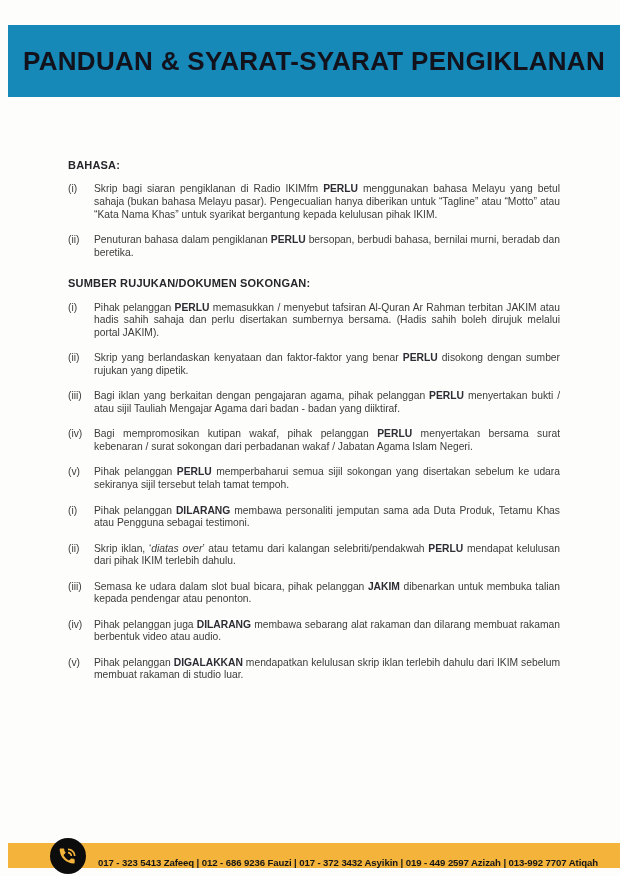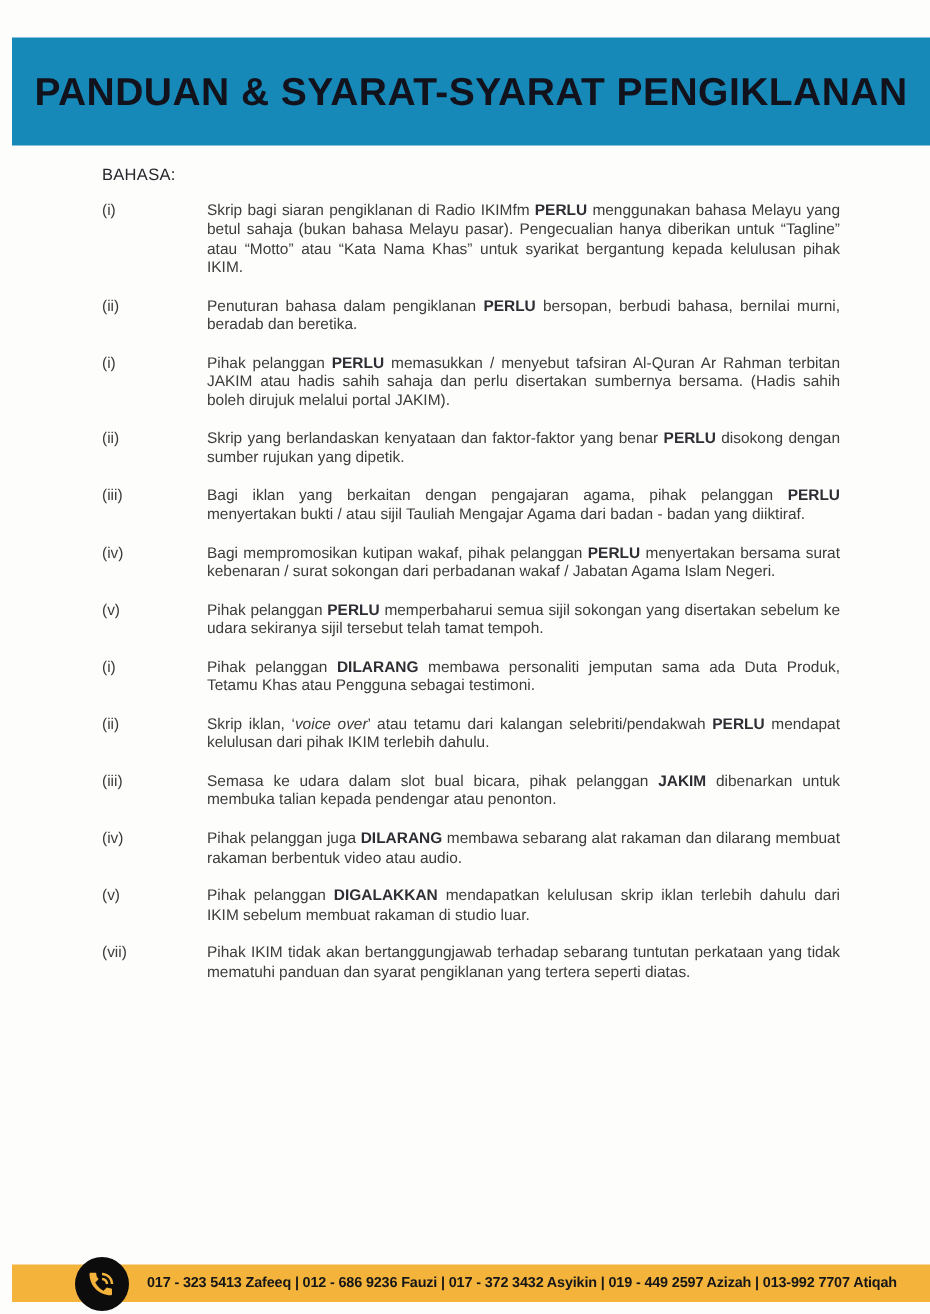--- a/index.html
+++ b/index.html
@@ -7,55 +7,56 @@
   body {
     width:620px; height:876px;
     font-family:"Liberation Sans", sans-serif;
     overflow:hidden;
   }
   .page {
     width:620px; height:876px;
     display:flex; flex-direction:column;
     background:#fdfdfc;
     overflow:hidden;
+    gap:48px;
   }
   .banner {
     margin:25px 0 0 8px;
     height:72px;
     background:var(--banner, #1689b9);
     display:flex; align-items:center; justify-content:center;
   }
   .banner h1 {
     font-size:26px; font-weight:bold;
     color:#12121c; letter-spacing:0.3px;
     white-space:nowrap;
   }
   .content {
     flex:1;
     padding:14px 60px 0 68px;
     color:#3c3c3c;
     font-size:10.3px; line-height:1.22;
     overflow:hidden;
   }
   .section-heading {
-    font-size:11px; font-weight:normal;
+    font-size:11px; font-weight:bold;
     color:#26262b; letter-spacing:0.2px;
     margin:18px 0 11px 0;
   }
   .section-heading:first-child { margin-top:0; }
   .item { display:flex; margin-bottom:13px; }
   .item-num { width:26px; flex-shrink:0; }
-  .item-text { flex:1; text-align:justify;margin-left:44px; }
+  .item-text { flex:1; text-align:justify; }
   .item-text b { font-weight:bold; color:#2d2d33; }
   .footer-bar {
     position:relative;
     margin:0 0 8px 8px;
     height:25px;
     background:var(--bar, #f4b43c);
-    display:flex; align-items:center; justify-content:center;
+    display:flex; align-items:flex-end; justify-content:center;
     padding-left:86px; padding-right:18px;
   }
   .phone-badge {
     position:absolute; left:42px; top:50%;
     transform:translateY(-50%);
     width:36px; height:36px;
     background:#0c0c0c; border-radius:50%;
     display:flex; align-items:center; justify-content:center;
   }
   .phone-badge svg { width:20px; height:20px; fill:var(--bar, #f4b43c); }
@@ -77,20 +78,21 @@
   <main class="content" id="sections">
       <h2 class="section-heading">BAHASA:</h2>
       <div class="item">
         <span class="item-num">(i)</span>
         <p class="item-text">Skrip bagi siaran pengiklanan di Radio IKIMfm <b>PERLU</b> menggunakan bahasa Melayu yang betul sahaja (bukan bahasa Melayu pasar). Pengecualian hanya diberikan untuk “Tagline” atau “Motto” atau “Kata Nama Khas” untuk syarikat bergantung kepada kelulusan pihak IKIM.</p>
       </div>
       <div class="item">
         <span class="item-num">(ii)</span>
         <p class="item-text">Penuturan bahasa dalam pengiklanan <b>PERLU</b> bersopan, berbudi bahasa, bernilai murni, beradab dan beretika.</p>
       </div>
+      <h2 class="section-heading">SUMBER RUJUKAN/DOKUMEN SOKONGAN:</h2>
       <div class="item">
         <span class="item-num">(i)</span>
         <p class="item-text">Pihak pelanggan <b>PERLU</b> memasukkan / menyebut tafsiran Al-Quran Ar Rahman terbitan JAKIM atau hadis sahih sahaja dan perlu disertakan sumbernya bersama. (Hadis sahih boleh dirujuk melalui portal JAKIM).</p>
       </div>
       <div class="item">
         <span class="item-num">(ii)</span>
         <p class="item-text">Skrip yang berlandaskan kenyataan dan faktor-faktor yang benar <b>PERLU</b> disokong dengan sumber rujukan yang dipetik.</p>
       </div>
       <div class="item">
         <span class="item-num">(iii)</span>
@@ -103,37 +105,33 @@
       <div class="item">
         <span class="item-num">(v)</span>
         <p class="item-text">Pihak pelanggan <b>PERLU</b> memperbaharui semua sijil sokongan yang disertakan sebelum ke udara sekiranya sijil tersebut telah tamat tempoh.</p>
       </div>
       <div class="item">
         <span class="item-num">(i)</span>
         <p class="item-text">Pihak pelanggan <b>DILARANG</b> membawa personaliti jemputan sama ada Duta Produk, Tetamu Khas atau Pengguna sebagai testimoni.</p>
       </div>
       <div class="item">
         <span class="item-num">(ii)</span>
-        <p class="item-text">Skrip iklan, ‘<i>voice over</i>’ atau tetamu dari kalangan selebriti/pendakwah <b>PERLU</b> mendapat kelulusan dari pihak IKIM terlebih dahulu.</p>
+        <p class="item-text">Skrip iklan, ‘<i>diatas over</i>’ atau tetamu dari kalangan selebriti/pendakwah <b>PERLU</b> mendapat kelulusan dari pihak IKIM terlebih dahulu.</p>
       </div>
       <div class="item">
         <span class="item-num">(iii)</span>
         <p class="item-text">Semasa ke udara dalam slot bual bicara, pihak pelanggan <b>JAKIM</b> dibenarkan untuk membuka talian kepada pendengar atau penonton.</p>
       </div>
       <div class="item">
         <span class="item-num">(iv)</span>
         <p class="item-text">Pihak pelanggan juga <b>DILARANG</b> membawa sebarang alat rakaman dan dilarang membuat rakaman berbentuk video atau audio.</p>
       </div>
       <div class="item">
         <span class="item-num">(v)</span>
         <p class="item-text">Pihak pelanggan <b>DIGALAKKAN</b> mendapatkan kelulusan skrip iklan terlebih dahulu dari IKIM sebelum membuat rakaman di studio luar.</p>
-      </div>
-      <div class="item">
-        <span class="item-num">(vii)</span>
-        <p class="item-text">Pihak IKIM tidak akan bertanggungjawab terhadap sebarang tuntutan perkataan yang tidak mematuhi panduan dan syarat pengiklanan yang tertera seperti diatas.</p>
       </div>
     </main>
 
   <footer class="footer-bar">
     <span class="phone-badge">
       <svg viewBox="0 0 24 24" aria-hidden="true">
         <path d="M15 12h2c0-2.76-2.24-5-5-5v2c1.66 0 3 1.34 3 3zm4 0h2c0-4.97-4.03-9-9-9v2c3.87 0 7 3.13 7 7zm1 3.5c-1.25 0-2.45-.2-3.57-.57-.35-.11-.74-.03-1.02.24l-2.2 2.2c-2.83-1.44-5.15-3.75-6.59-6.59l2.2-2.21c.28-.26.36-.65.25-1C7.7 6.45 7.5 5.25 7.5 4c0-.55-.45-1-1-1H3c-.55 0-1 .45-1 1 0 9.39 7.61 17 17 17 .55 0 1-.45 1-1v-3.5c0-.55-.45-1-1-1z"></path>
       </svg>
     </span>
     <span class="contacts">017 - 323 5413 Zafeeq | 012 - 686 9236 Fauzi | 017 - 372 3432 Asyikin | 019 - 449 2597 Azizah | 013-992 7707 Atiqah</span>

